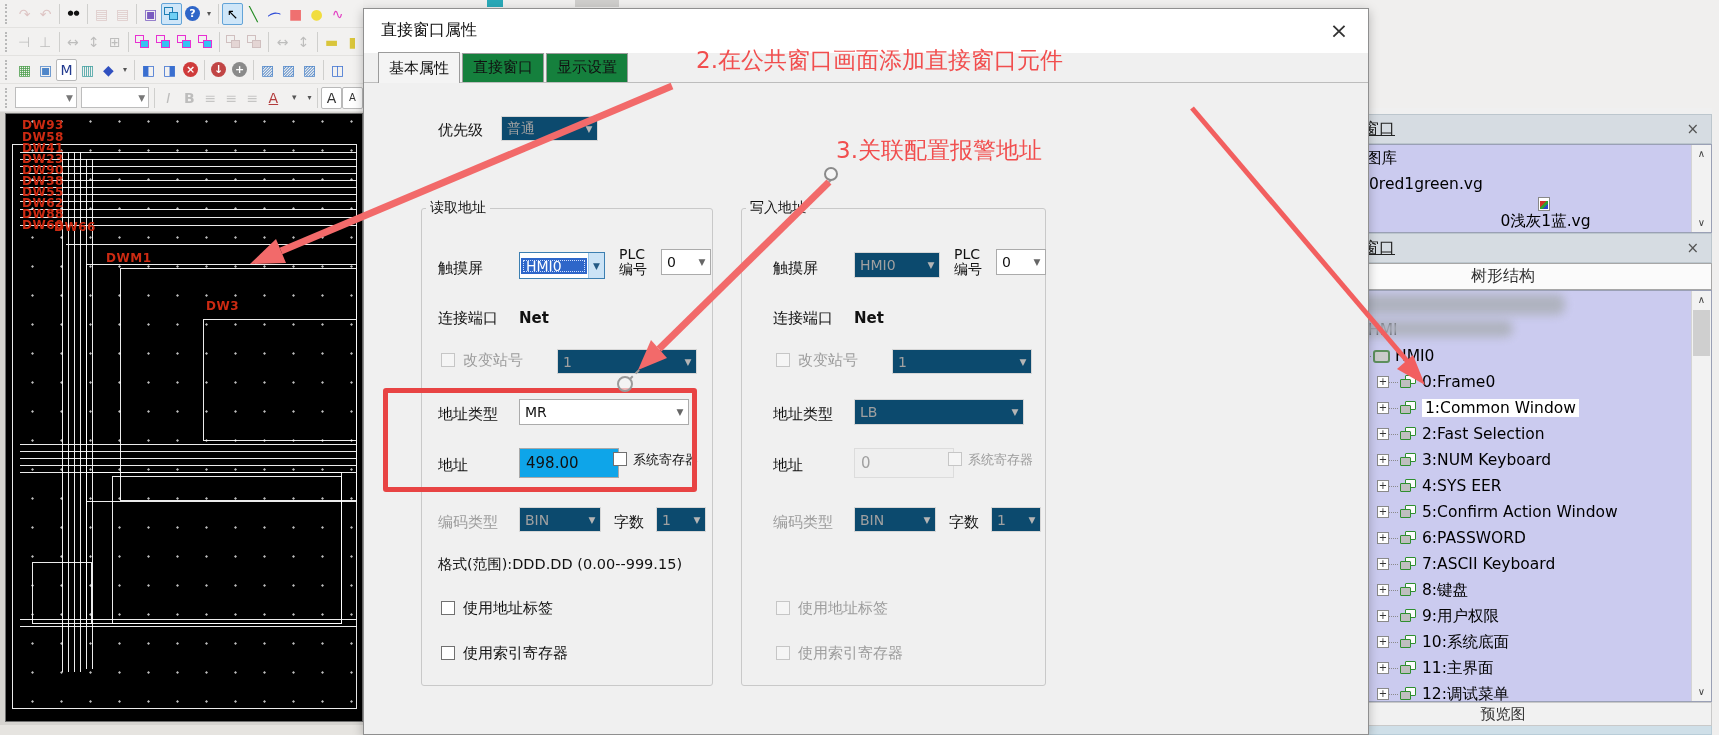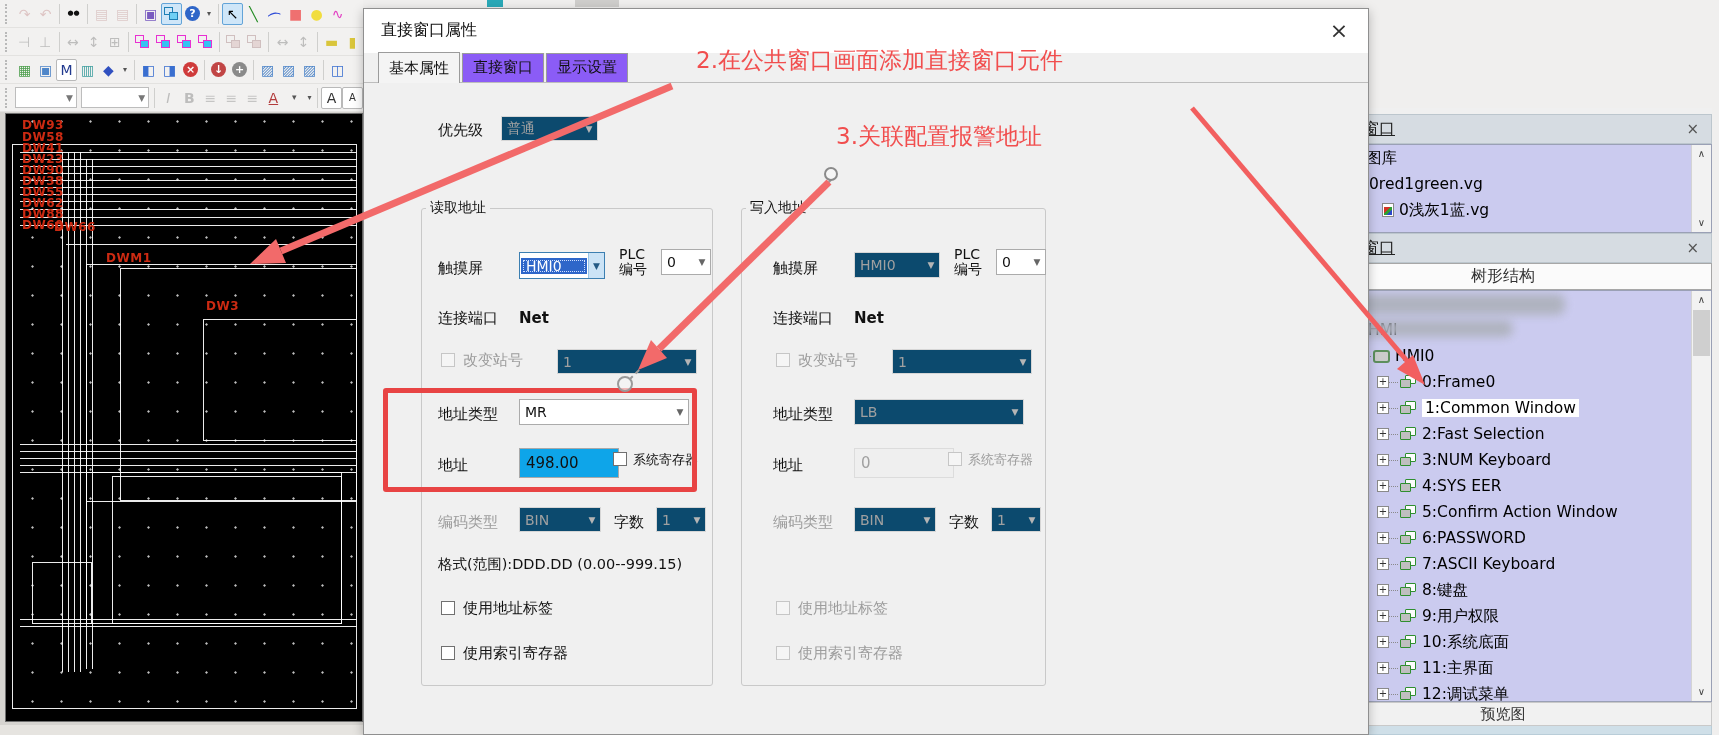--- a/index.html
+++ b/index.html
@@ -35,21 +35,21 @@
   .cv-v { position:absolute; width:1px; background:rgba(255,255,255,.92); }
   .cv-lab { position:absolute; color:#cc2a12; font-size:12px; font-weight:bold; letter-spacing:.5px; white-space:nowrap; }
   .bottom-strip { position:absolute; left:0; top:725px; width:363px; height:10px; background:#e6e4e0; z-index:1; }
 
   
   .dialog { position:absolute; left:363px; top:8px; width:1006px; height:727px; background:#f0f0f0; border:1px solid #8f8f8f; box-shadow:0 3px 10px rgba(0,0,0,.25); z-index:5; }
   .dlg-title { position:absolute; left:0; top:0; width:100%; height:44px; background:#fff; }
   .dlg-title .t { position:absolute; left:17px; top:11px; font-size:16px; color:#111; }
   .dlg-close { position:absolute; right:14px; top:7px; width:30px; height:30px; text-align:center; font-size:22px; color:#333; line-height:30px; }
   .tabs { position:absolute; left:14px; top:44px; display:flex; align-items:flex-end; height:29px; }
-  .tab { border:1px solid #9b9b9b; border-bottom:none; background:#8b5cf6; padding:4px 10px 5px; font-size:15px; color:#111; margin-right:2px; }
+  .tab { border:1px solid #9b9b9b; border-bottom:none; background:#15803d; padding:4px 10px 5px; font-size:15px; color:#111; margin-right:2px; }
   .tab.active { background:#f4f4f4; padding-top:6px; position:relative; z-index:2; margin-bottom:-1px; }
   .tabline { position:absolute; left:0; top:73px; width:100%; height:1px; background:#bdbdbd; }
   .ann { position:absolute; color:#f14e4e; font-size:23px; white-space:nowrap; z-index:6; }
 
   .f-label { position:absolute; font-size:15px; color:#111; white-space:nowrap; }
   .f-label.dis { color:#9c9c9c; }
   .f-static { position:absolute; font-size:15px; color:#111; white-space:nowrap; }
   fieldset.grp { position:absolute; border:1px solid #c9c9c9; border-radius:3px; }
   fieldset.grp legend { font-size:14px; color:#111; padding:0 4px; margin-left:4px; }
   .combo { position:absolute; border:1px solid #ababab; background:#fff; font-size:14px; color:#111; display:flex; align-items:center; }
@@ -378,21 +378,21 @@
       <span class="dlg-close">×</span>
     </div>
     <div class="tabs" id="dlg-tabs">
         <div class="tab active">基本属性</div>
         <div class="tab">直接窗口</div>
         <div class="tab">显示设置</div>
       </div>
     <div class="tabline"></div>
 
     <span class="ann" style="left:332px;top:36px;">2.在公共窗口画面添加直接窗口元件</span>
-    <span class="ann" style="left:472px;top:112px;">3.关联配置报警地址</span>
+    <span class="ann" style="left:472px;top:126px;">3.关联配置报警地址</span>
 
     <span class="f-label" style="left:74px;top:112px;">优先级</span>
     <div class="combo dis" style="left:137px;top:107px;width:97px;height:25px;">
       <span class="val">普通</span>
         <span class="arr">▼</span>
     </div>
 
     <fieldset class="grp" style="left:57px;top:190px;width:292px;height:487px;">
       <legend>读取地址</legend>
     </fieldset>
@@ -507,21 +507,21 @@
     <div class="trow" style="padding-left: 28px;">
           <span class="exp">−</span>
           <span class="dotl"></span>
           <span class="ic-folder"></span>
           <span>图库</span>
         </div>
         <div class="trow" style="padding-left: 55px;">
           <span class="ic-vg"></span>
           <span>0red1green.vg</span>
         </div>
-        <div class="trow" style="padding-left: 85px;">
+        <div class="trow" style="padding-left: 85px; flex-direction: column;">
           <span class="ic-vg"></span>
           <span>0浅灰1蓝.vg</span>
         </div>
         <div class="scroll">
         <div class="sa up">∧</div>
         <div class="sa dn">∨</div>
       </div>
       </div>
     <div class="pan-head">
       <span class="clip">工程结构窗口</span>

